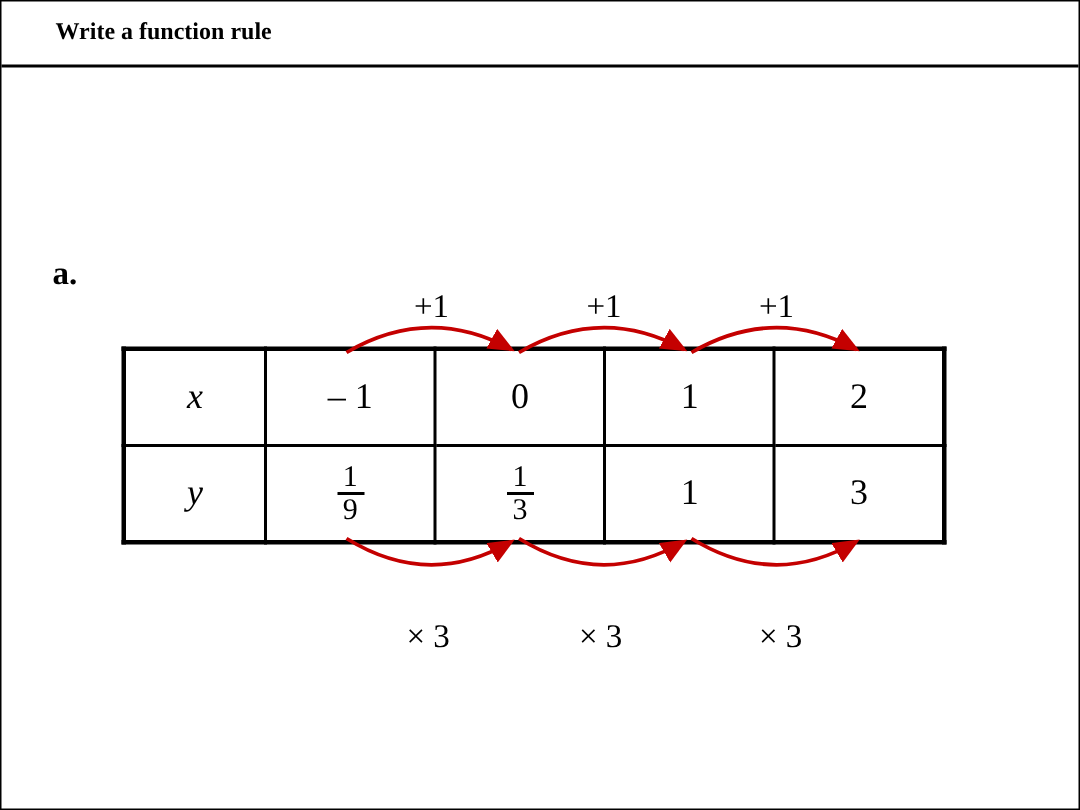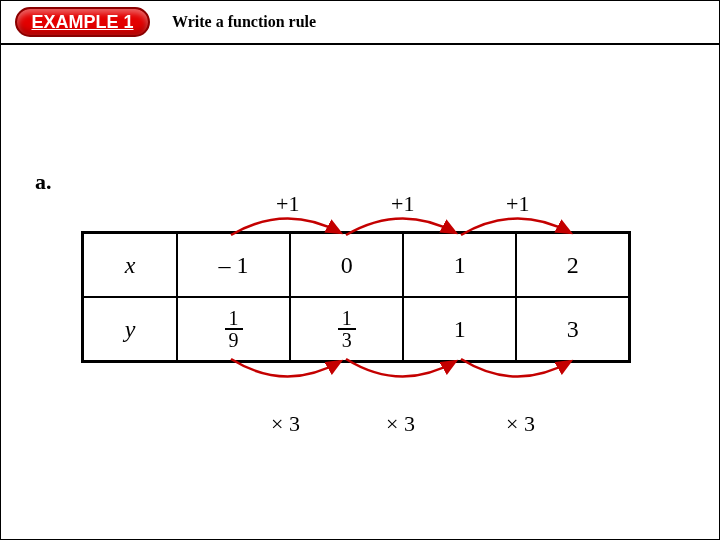--- a/index.html
+++ b/index.html
@@ -133,24 +133,20 @@
   }
   svg.top-arrows { top: -28px; height: 40px; }
   svg.bot-arrows { bottom: -32px; height: 42px; }
 </style>
 </head>
 <body>
 
 <div class="page">
 
   <div class="header">
-    <div class="example-badge">
-      <div class="pill"></div>
-      <span>EXAMPLE 1</span>
-    </div>
     <div class="header-title">Write a function rule</div>
   </div>
 
 
   <div class="part-label">a.</div>
 
   <div class="stage">
 
     <div class="top-labels">
       <span style="left:195px">+1</span>

